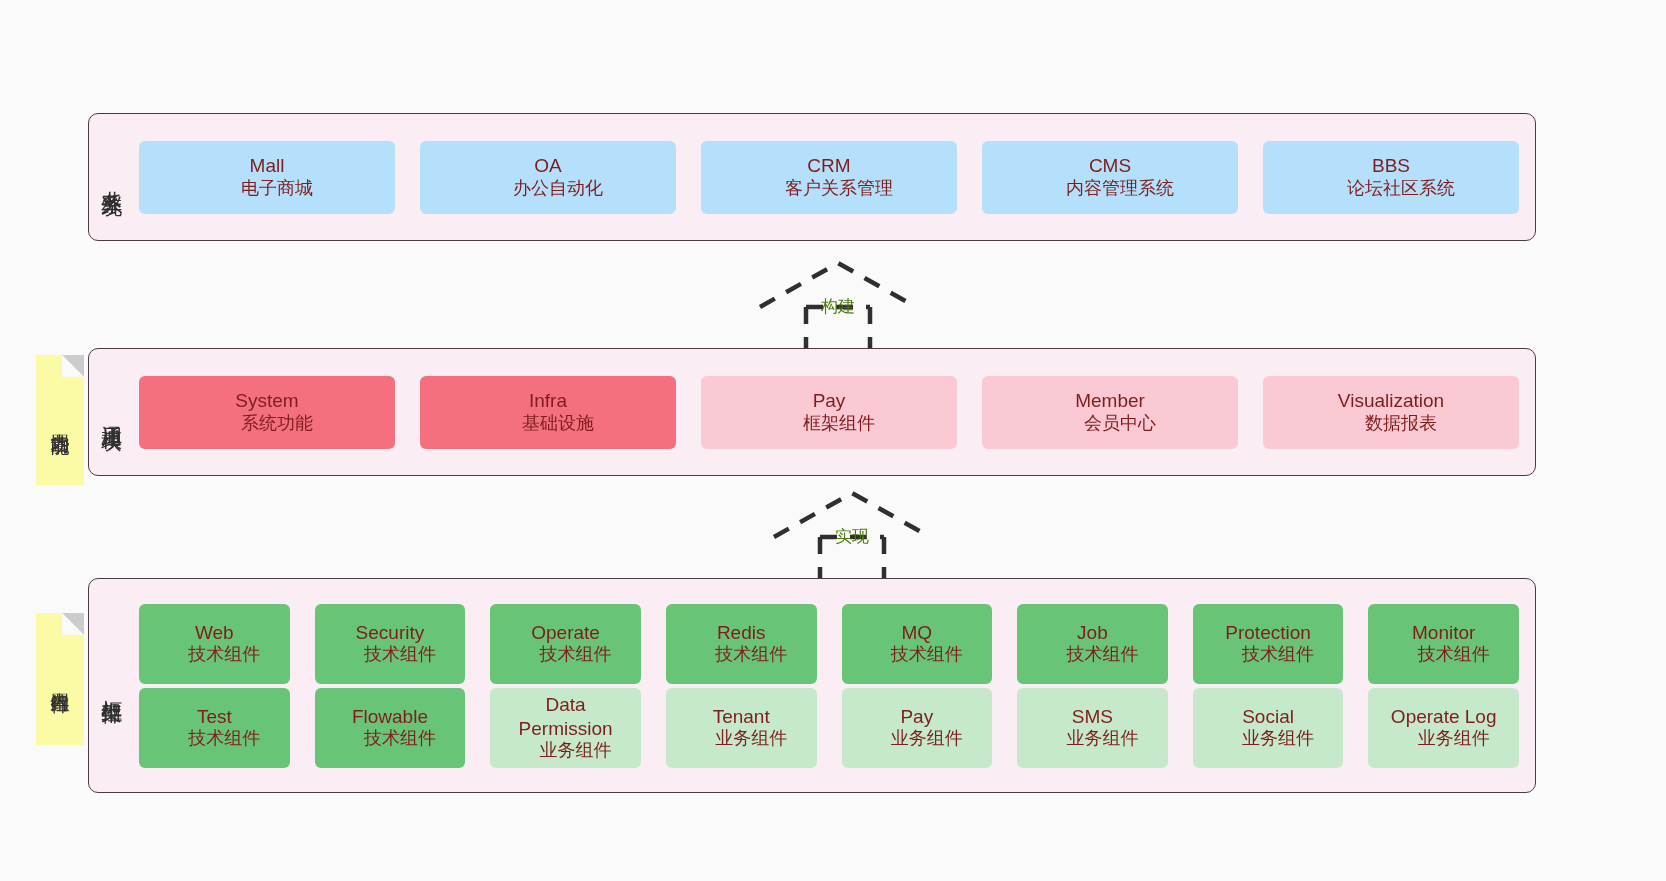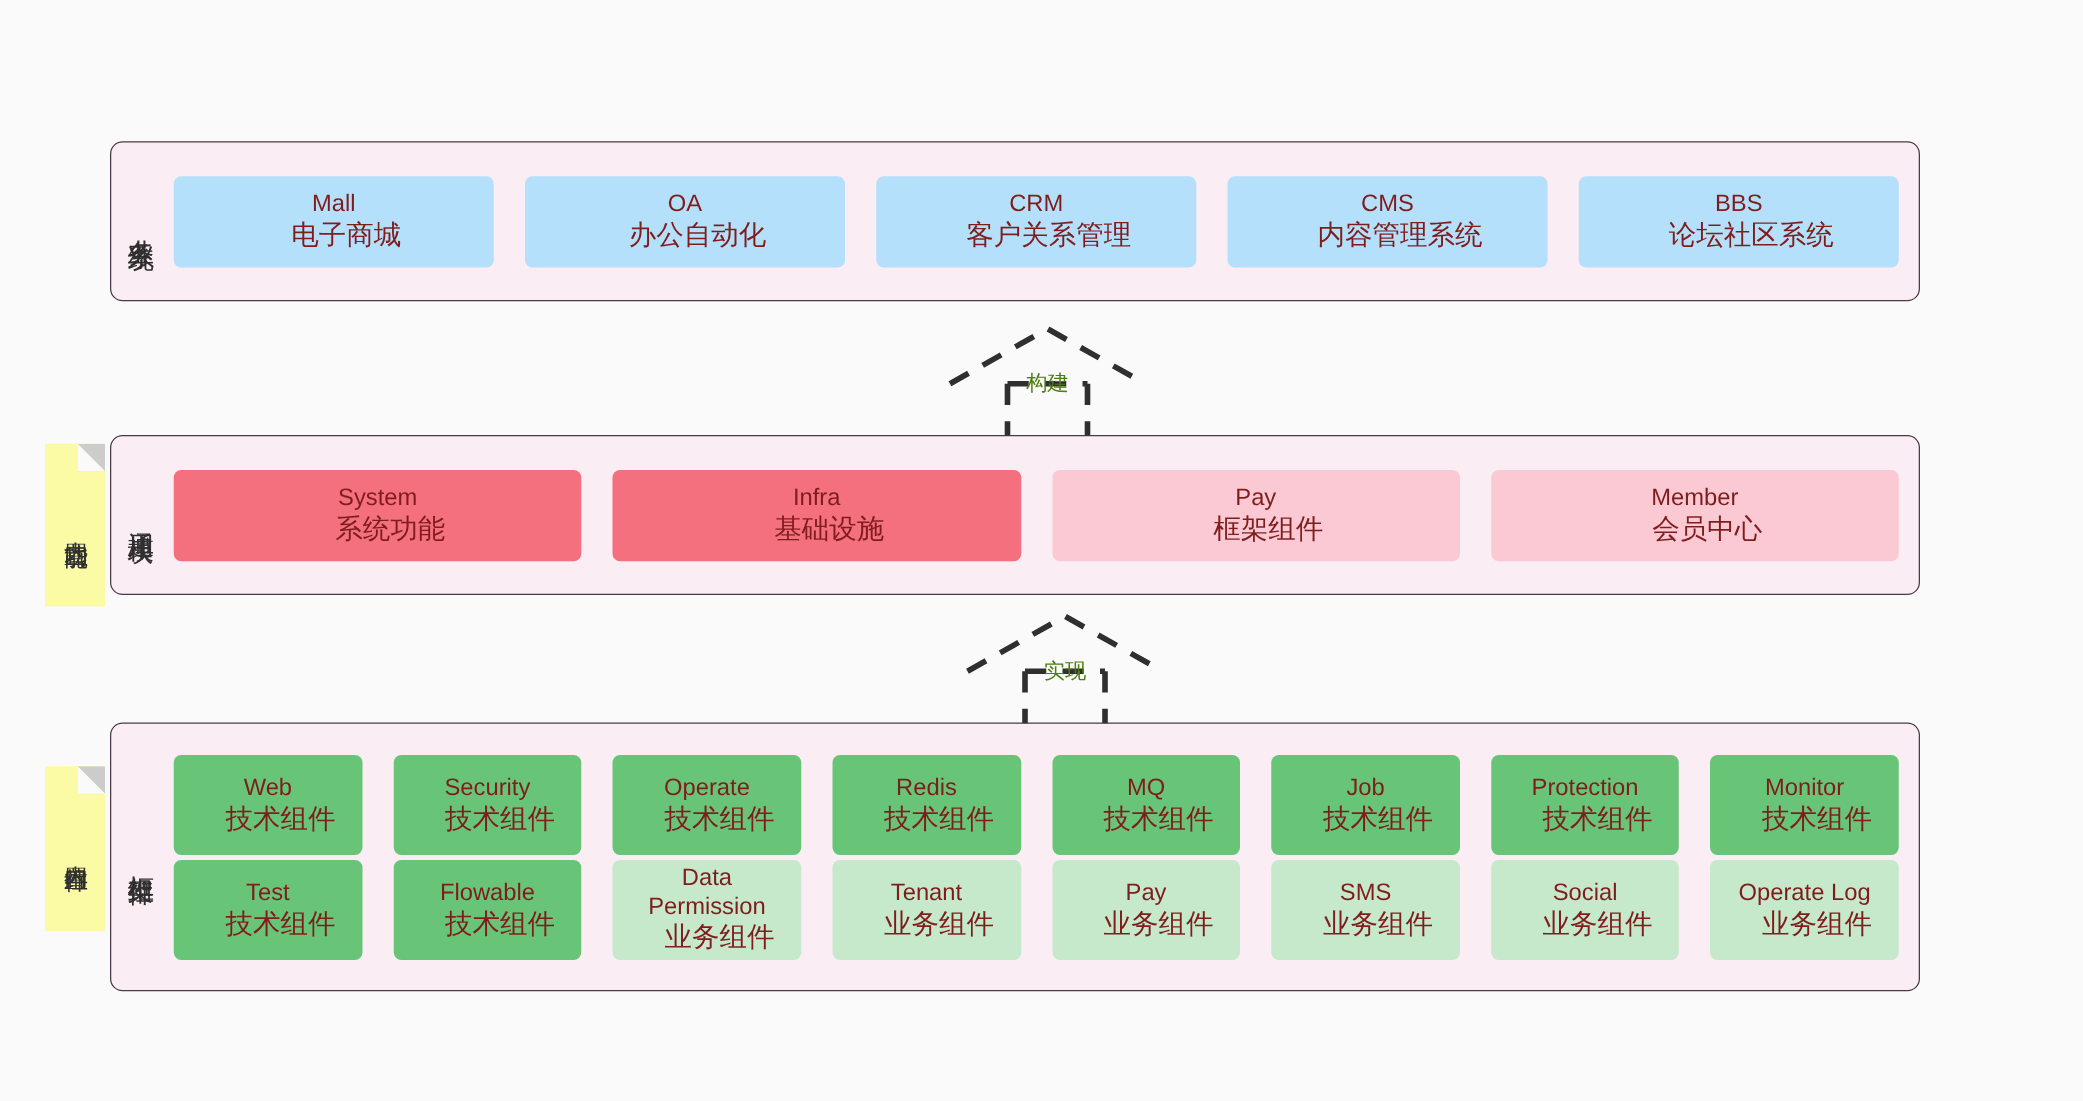--- a/index.html
+++ b/index.html
@@ -69,21 +69,21 @@
     flex-direction: column;
     align-items: center;
     justify-content: center;
     text-align: center;
     line-height: 1.22;
     padding: 4px 6px;
     box-sizing: border-box;
     color: #7f1d1d;
   }
   .cell .t1 { font-size: 19px; }
-  .cell .t2 { font-size: 22px; margin-left: 20px; }
+  .cell .t2 { font-size: 18px; margin-left: 20px; }
 
   
   .c-blue       { background: #B5E0FB; }
   .c-red        { background: #F4707E; }
   .c-pink       { background: #FBC9D3; }
   .c-green      { background: #68C578; }
   .c-lightgreen { background: #C5E9CA; }
 
   
   #layer-business { left: 88px; top: 113px; width: 1448px; height: 128px; }
@@ -214,20 +214,24 @@
           <div class="t2">基础设施</div>
         </div>
         <div class="cell c-pink">
           <div class="t1">Pay</div>
           <div class="t2">框架组件</div>
         </div>
         <div class="cell c-pink">
           <div class="t1">Member</div>
           <div class="t2">会员中心</div>
         </div>
+        <div class="cell c-pink">
+          <div class="t1">Visualization</div>
+          <div class="t2">数据报表</div>
+        </div>
       </div>
     </div>
   </div>
 
   <div class="arrow" id="arrow-impl">
     <svg width="180" height="96" viewBox="0 0 180 96">
       <path d="M 12 50 L 90 6 L 168 50" fill="none" stroke="#2F2F2F" stroke-width="4.5" stroke-dasharray="17 13" stroke-linecap="butt"></path>
       <path d="M 58 50 L 58 96 M 122 50 L 122 96 M 58 50 L 122 50" fill="none" stroke="#2F2F2F" stroke-width="4.5" stroke-dasharray="17 13" stroke-linecap="butt"></path>
     </svg>
     <div class="arrow-label">实现</div>

